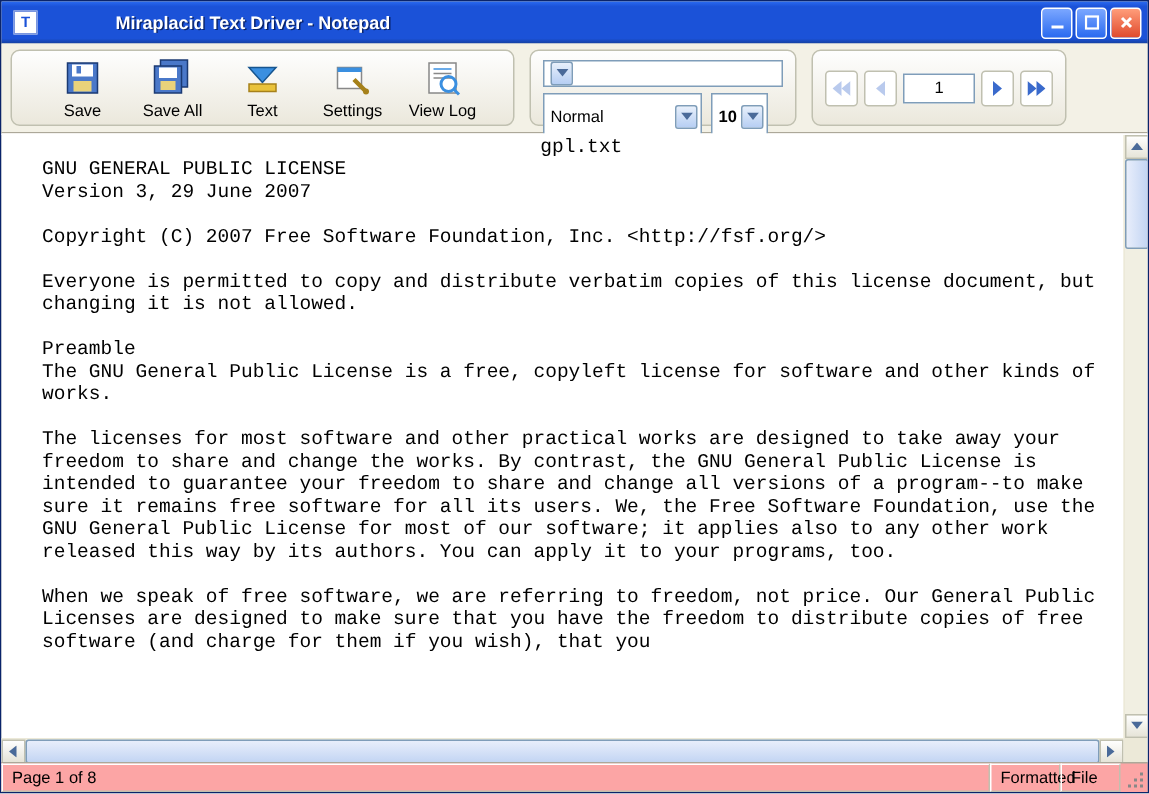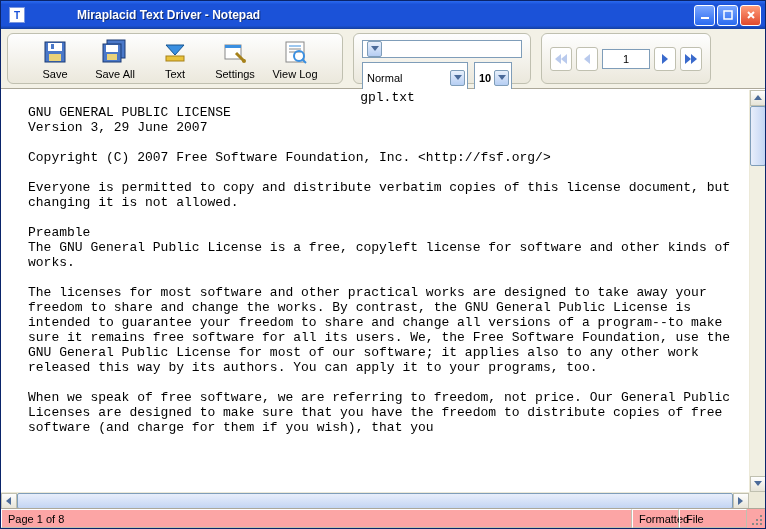--- a/index.html
+++ b/index.html
@@ -40,21 +40,21 @@
   .sc-btn { width:16px; height:16px; background:linear-gradient(to bottom,#fefefe,#e6e4d8); border:1px solid #c0c0b0; display:flex; align-items:center; justify-content:center; position:absolute; }
   .vscroll .up{top:0;} .vscroll .down{bottom:0;}
   .hscroll .left{left:0;} .hscroll .right{right:0;}
   .vthumb { position:absolute; left:0; width:16px; top:16px; height:60px; background:linear-gradient(to right,#e8eefb,#c3d5f3); border:1px solid #7f9db9; border-radius:2px; }
   .hthumb { position:absolute; top:0; height:16px; left:16px; right:16px; background:linear-gradient(to bottom,#e8eefb,#c3d5f3); border:1px solid #7f9db9; border-radius:2px; }
   .corner { position:absolute; right:0; bottom:0; width:16px; height:16px; background:#ece9d8; }
   .statusbar { height:20px; border-top:1px solid #aca899; background:#fca5a5; display:flex; align-items:stretch; font-size:11px; }
   .status-cell { border:1px solid #c0c0b0; border-top-color:#fff; border-left-color:#fff; display:flex; align-items:center; padding:0 6px; }
   .status-cell.page { flex:1; }
   .status-cell.fmt { width:47px; }
-  .status-cell.file { width:68px; }
+  .status-cell.file { width:40px; }
   .status-cell.grip { width:18px; position:relative; border:none; }
   .grip svg { position:absolute; right:1px; bottom:1px; }
 </style>
 </head>
 <body>
 
 <div class="window">
 
   <div class="titlebar">
     <div class="appicon">T</div>

